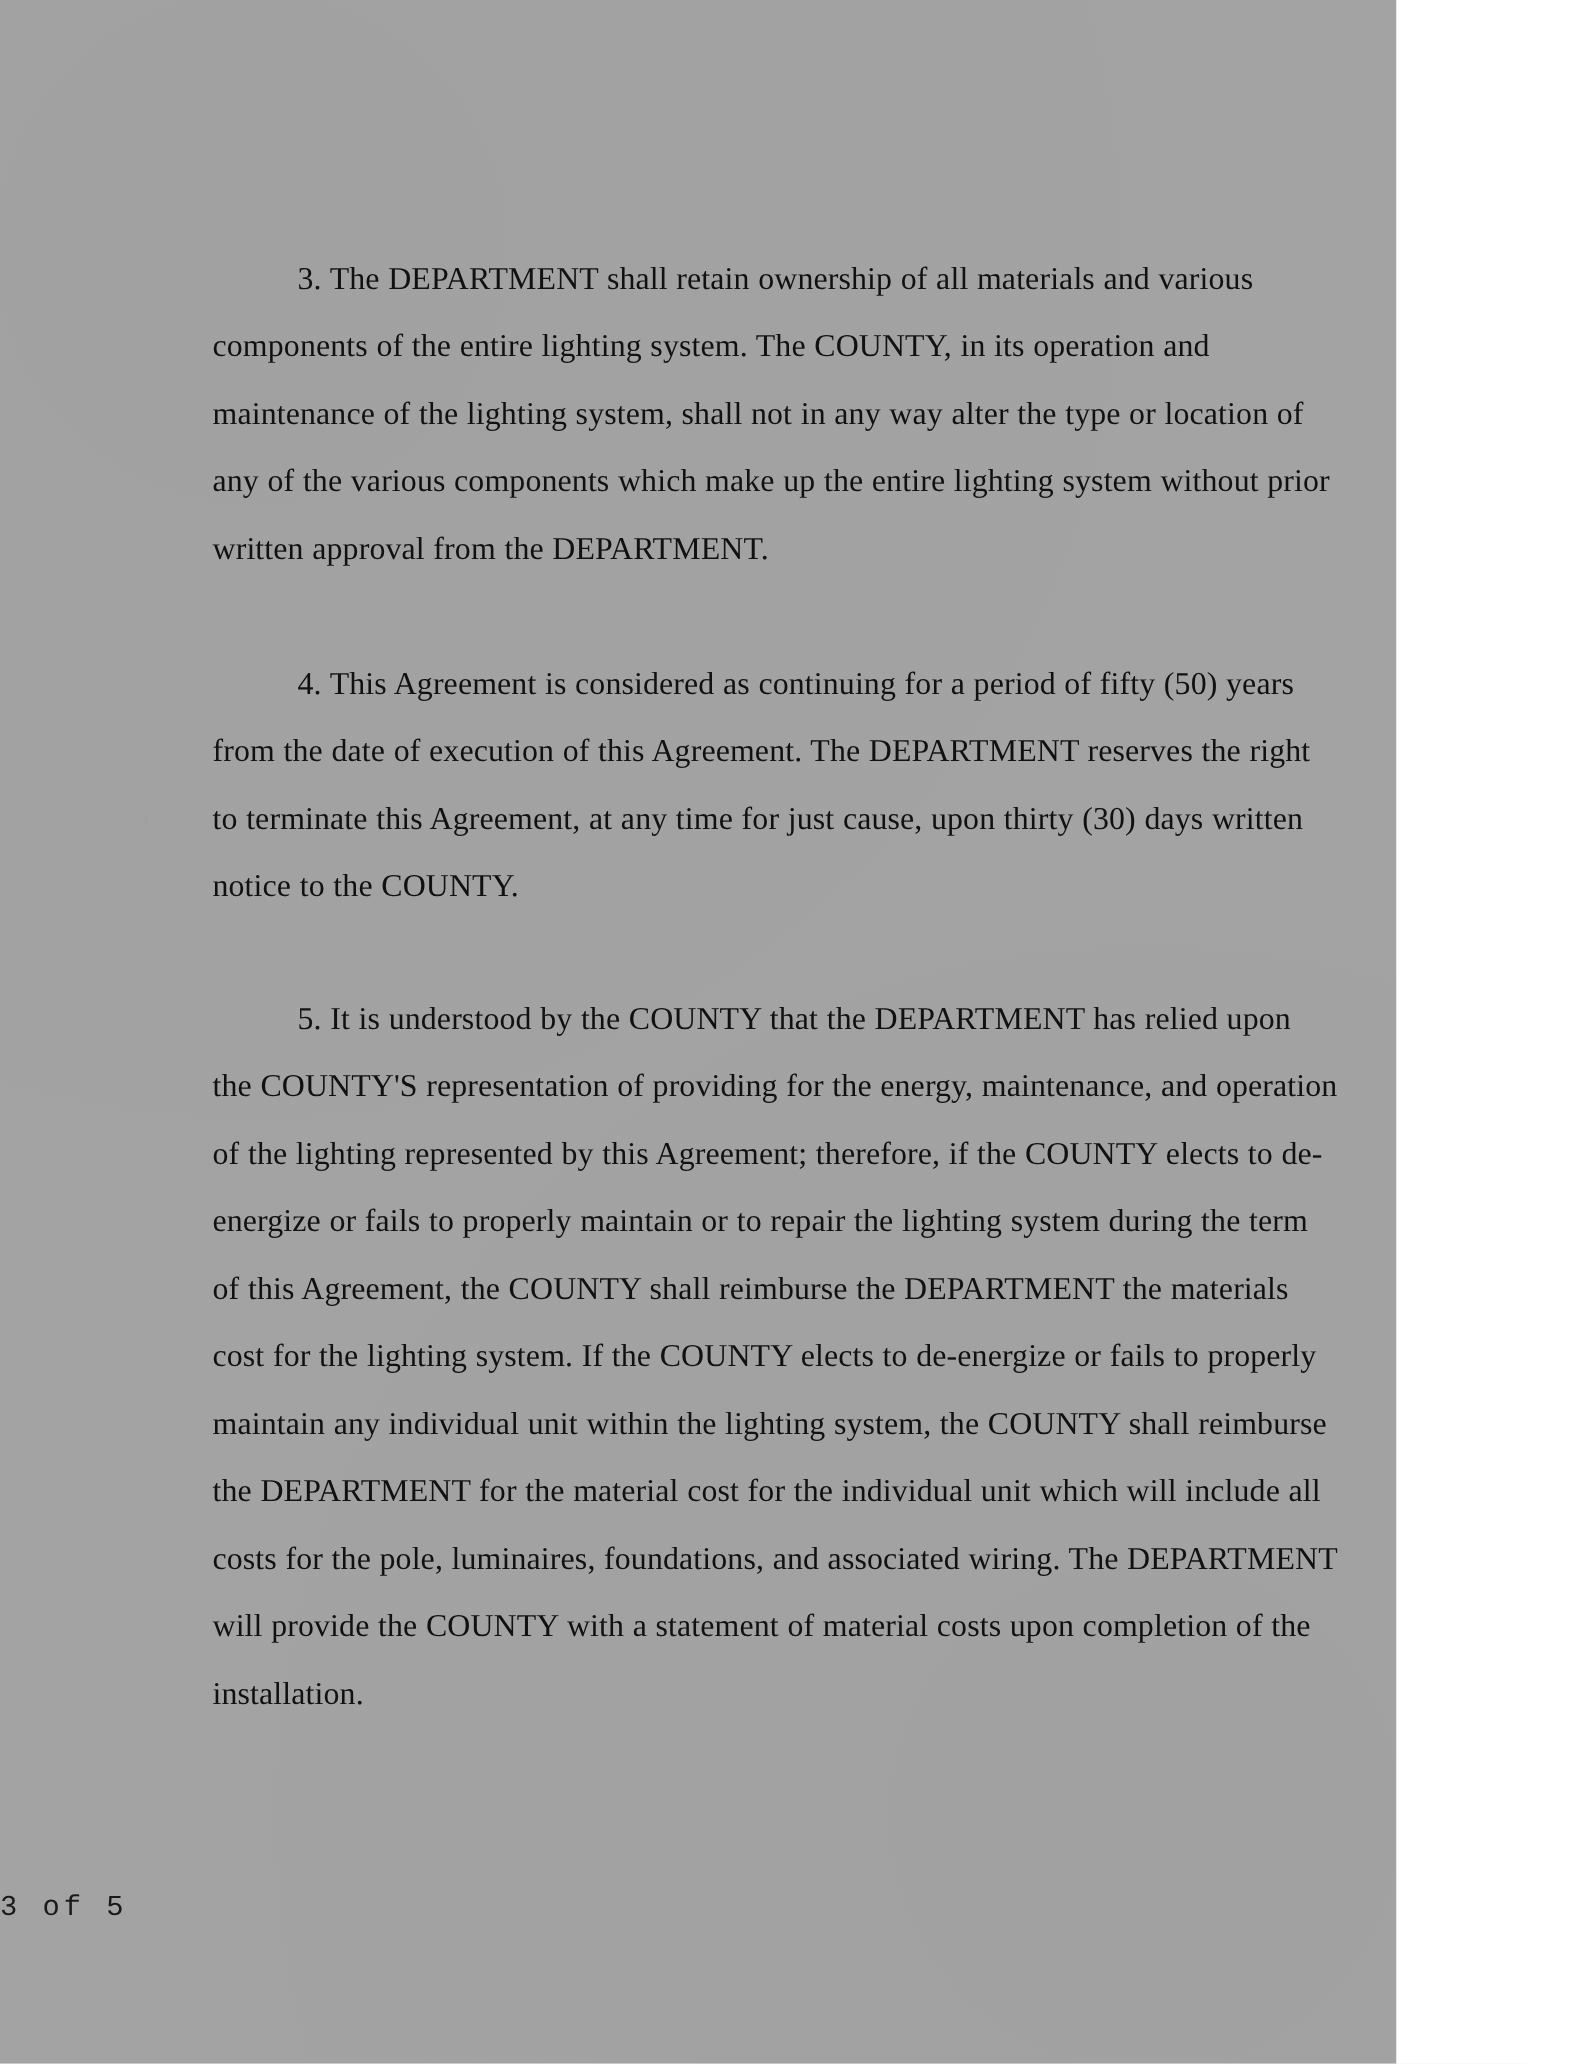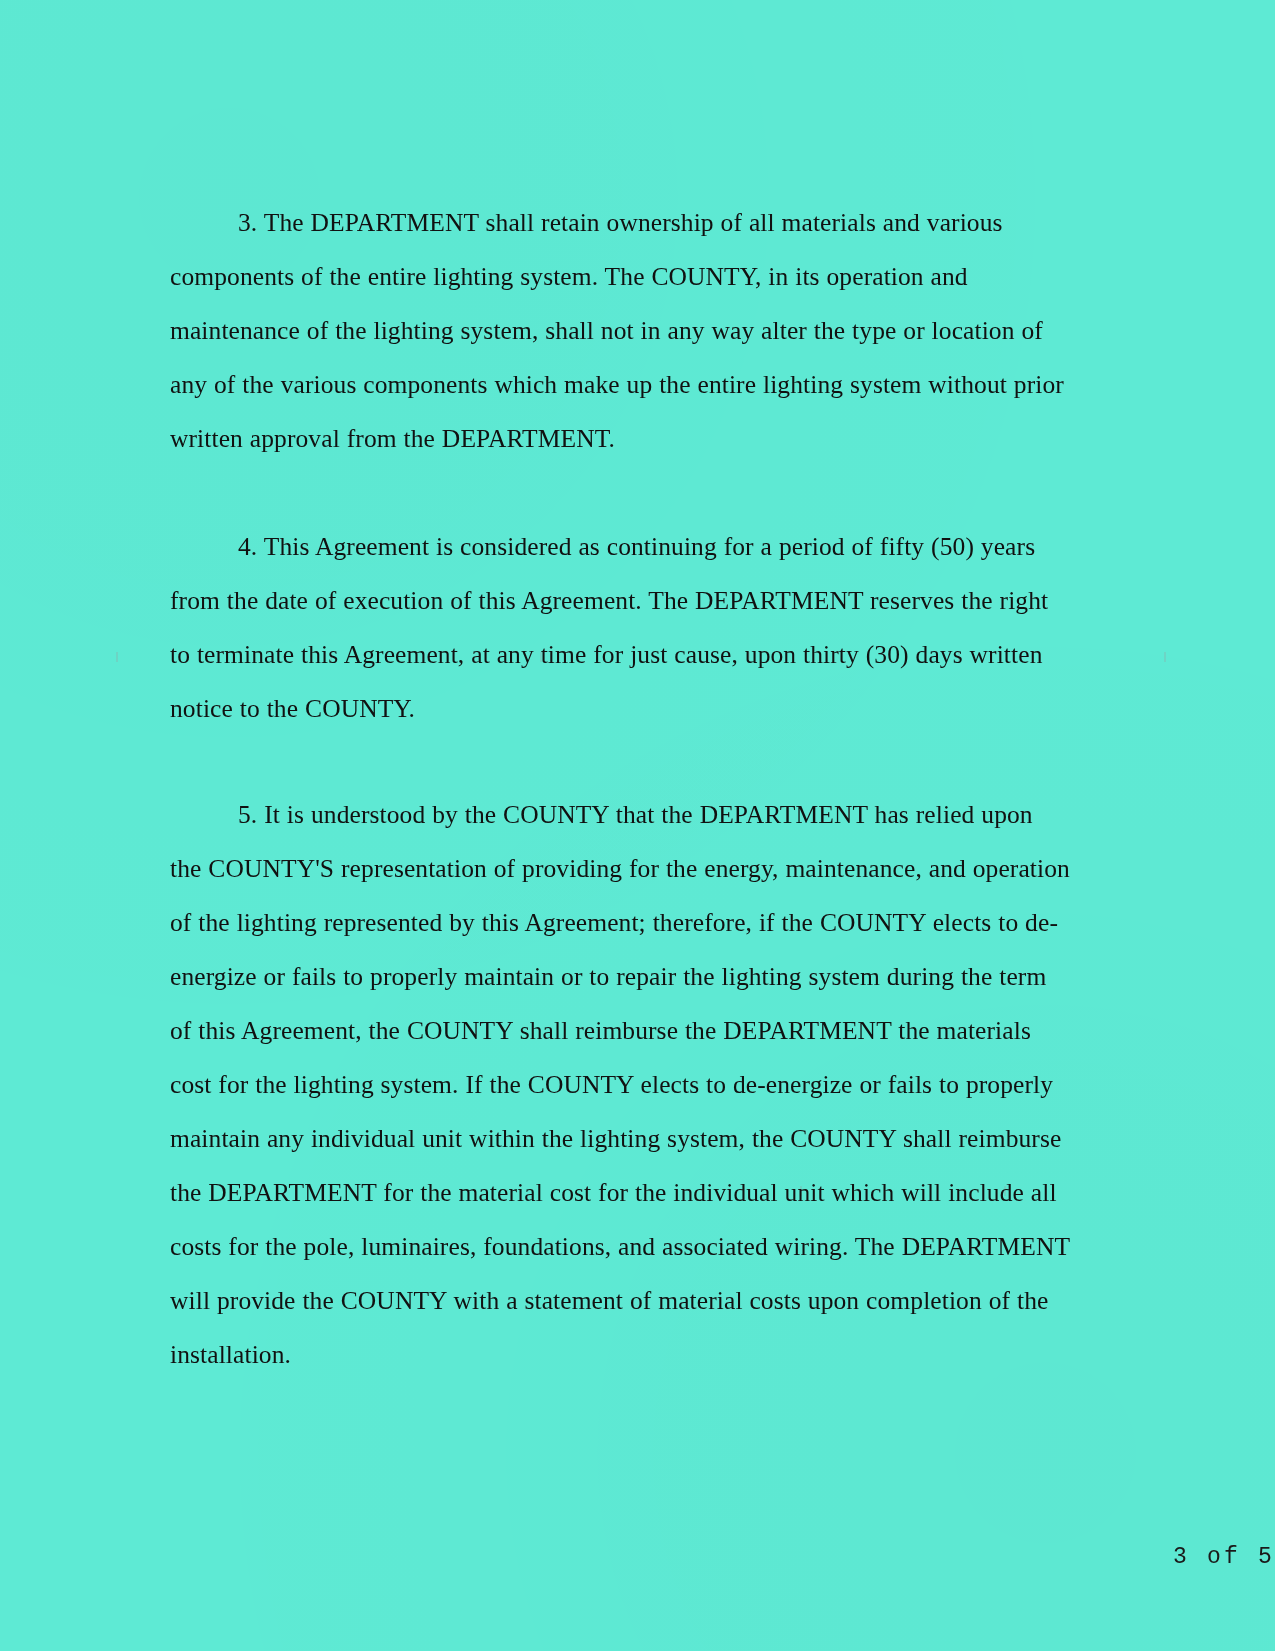--- a/index.html
+++ b/index.html
@@ -7,23 +7,23 @@
     margin: 0;
     padding: 0;
     background: #ffffff;
   }
   body {
     font-family: "Liberation Serif", "DejaVu Serif", serif;
     color: #000000;
   }
   .page {
     position: relative;
-    width: 1275px;
+    width: 1117px;
     height: 1651px;
-    background: #5eead4;
+    background: #a3a3a3;
     overflow: hidden;
     box-sizing: border-box;
   }
   
   .scan-grain {
     position: absolute;
     inset: 0;
     pointer-events: none;
     background:
       radial-gradient(circle at 18% 12%, rgba(0,0,0,0.012) 0%, rgba(0,0,0,0) 55%),
@@ -49,22 +49,21 @@
   }
   .gap-lg { height: 54px; }
   .gap-md { height: 52px; }
   .gap-sm { height: 50px; }
 
   .footer {
     position: absolute;
     left: 0;
     right: 0;
     top: 1513px;
-    text-align: right;
-    margin-top: 31px;
+    text-align: left;
   }
   .page-number {
     display: inline-block;
     font-family: "Liberation Mono", "DejaVu Sans Mono", monospace;
     font-size: 23px;
     letter-spacing: 3.2px;
     color: #1a1a1a;
   }
 
   

